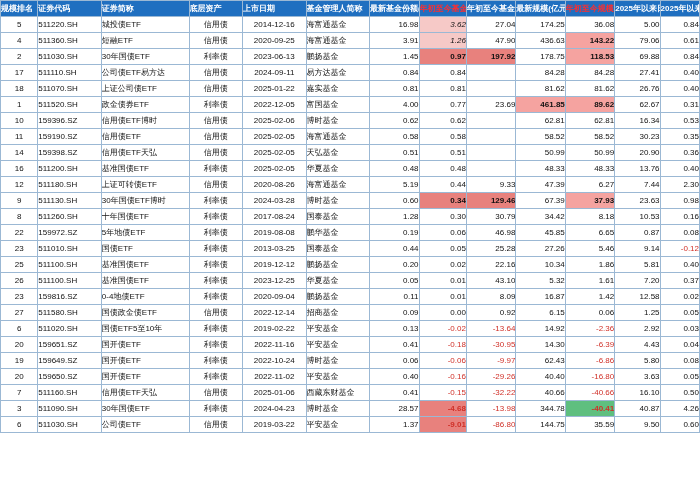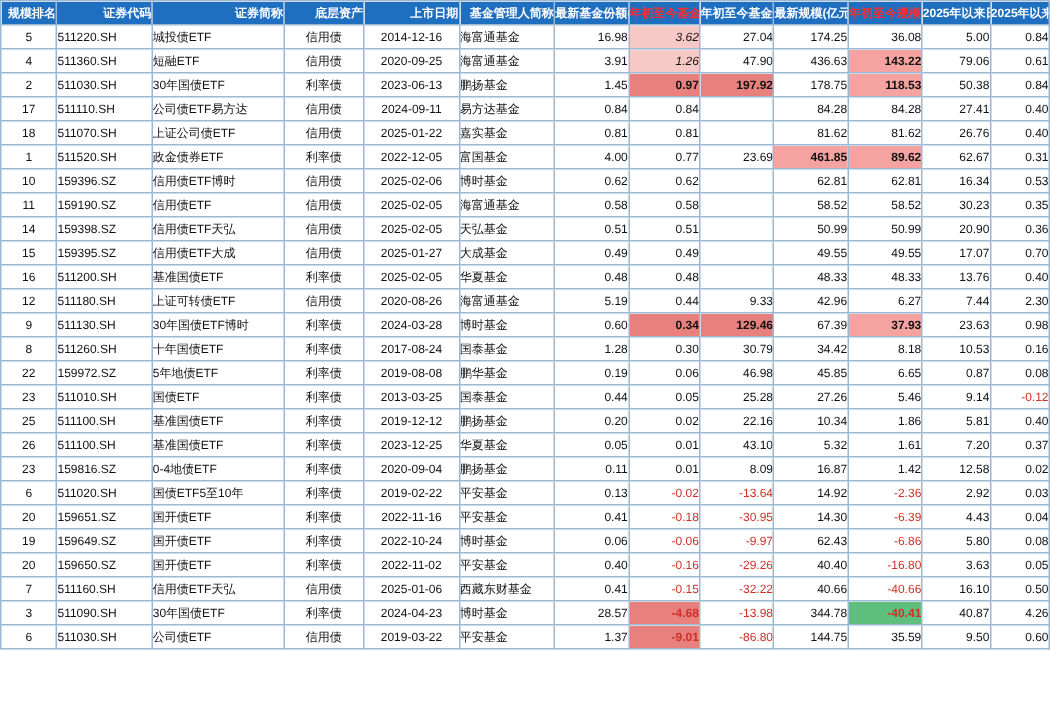--- a/index.html
+++ b/index.html
@@ -24,21 +24,21 @@
     font-size: 8px;
     line-height: 10px;
     height: 15px;
     overflow: hidden;
     white-space: nowrap;
   }
   thead th {
     background: #1f6fc0;
     color: #ffffff;
     font-weight: bold;
-    text-align: right;
+    text-align: left;
     vertical-align: middle;
     height: 56px;
     padding: 1px 2px;
     white-space: normal;
     word-break: break-all;
     line-height: 10px;
     font-size: 8px;
     border: 1px solid #1f6fc0;
     margin-top: 15px;
   }
@@ -130,21 +130,21 @@
         <td class="w-code c-left">511030.SH</td>
         <td class="w-name c-left">30年国债ETF</td>
         <td class="w-asset c-center">利率债</td>
         <td class="w-date c-center">2023-06-13</td>
         <td class="w-mgr c-left">鹏扬基金</td>
         <td class="w-share c-right">1.45</td>
         <td class="w-chg c-right hl-red2">0.97</td>
         <td class="w-rate c-right hl-red2">197.92</td>
         <td class="w-scale c-right">178.75</td>
         <td class="w-scalechg c-right hl-red">118.53</td>
-        <td class="w-vol c-right">50.38</td>
+        <td class="w-vol c-right">69.88</td>
         <td class="w-pct c-right">0.84</td>
       </tr>
       <tr>
         <td class="w-rank c-center">17</td>
         <td class="w-code c-left">511110.SH</td>
         <td class="w-name c-left">公司债ETF易方达</td>
         <td class="w-asset c-center">信用债</td>
         <td class="w-date c-center">2024-09-11</td>
         <td class="w-mgr c-left">易方达基金</td>
         <td class="w-share c-right">0.84</td>
@@ -224,35 +224,20 @@
         <td class="w-mgr c-left">天弘基金</td>
         <td class="w-share c-right">0.51</td>
         <td class="w-chg c-right">0.51</td>
         <td class="w-rate c-right"></td>
         <td class="w-scale c-right">50.99</td>
         <td class="w-scalechg c-right">50.99</td>
         <td class="w-vol c-right">20.90</td>
         <td class="w-pct c-right">0.36</td>
       </tr>
       <tr>
-        <td class="w-rank c-center">15</td>
-        <td class="w-code c-left">159395.SZ</td>
-        <td class="w-name c-left">信用债ETF大成</td>
-        <td class="w-asset c-center">信用债</td>
-        <td class="w-date c-center">2025-01-27</td>
-        <td class="w-mgr c-left">大成基金</td>
-        <td class="w-share c-right">0.49</td>
-        <td class="w-chg c-right">0.49</td>
-        <td class="w-rate c-right"></td>
-        <td class="w-scale c-right">49.55</td>
-        <td class="w-scalechg c-right">49.55</td>
-        <td class="w-vol c-right">17.07</td>
-        <td class="w-pct c-right">0.70</td>
-      </tr>
-      <tr>
         <td class="w-rank c-center">16</td>
         <td class="w-code c-left">511200.SH</td>
         <td class="w-name c-left">基准国债ETF</td>
         <td class="w-asset c-center">利率债</td>
         <td class="w-date c-center">2025-02-05</td>
         <td class="w-mgr c-left">华夏基金</td>
         <td class="w-share c-right">0.48</td>
         <td class="w-chg c-right">0.48</td>
         <td class="w-rate c-right"></td>
         <td class="w-scale c-right">48.33</td>
@@ -263,21 +248,21 @@
       <tr>
         <td class="w-rank c-center">12</td>
         <td class="w-code c-left">511180.SH</td>
         <td class="w-name c-left">上证可转债ETF</td>
         <td class="w-asset c-center">信用债</td>
         <td class="w-date c-center">2020-08-26</td>
         <td class="w-mgr c-left">海富通基金</td>
         <td class="w-share c-right">5.19</td>
         <td class="w-chg c-right">0.44</td>
         <td class="w-rate c-right">9.33</td>
-        <td class="w-scale c-right">42.96</td>
+        <td class="w-scale c-right">47.39</td>
         <td class="w-scalechg c-right">6.27</td>
         <td class="w-vol c-right">7.44</td>
         <td class="w-pct c-right">2.30</td>
       </tr>
       <tr>
         <td class="w-rank c-center">9</td>
         <td class="w-code c-left">511130.SH</td>
         <td class="w-name c-left">30年国债ETF博时</td>
         <td class="w-asset c-center">利率债</td>
         <td class="w-date c-center">2024-03-28</td>
@@ -374,20 +359,35 @@
         <td class="w-mgr c-left">鹏扬基金</td>
         <td class="w-share c-right">0.11</td>
         <td class="w-chg c-right">0.01</td>
         <td class="w-rate c-right">8.09</td>
         <td class="w-scale c-right">16.87</td>
         <td class="w-scalechg c-right">1.42</td>
         <td class="w-vol c-right">12.58</td>
         <td class="w-pct c-right">0.02</td>
       </tr>
       <tr>
+        <td class="w-rank c-center">27</td>
+        <td class="w-code c-left">511580.SH</td>
+        <td class="w-name c-left">国债政金债ETF</td>
+        <td class="w-asset c-center">信用债</td>
+        <td class="w-date c-center">2022-12-14</td>
+        <td class="w-mgr c-left">招商基金</td>
+        <td class="w-share c-right">0.09</td>
+        <td class="w-chg c-right">0.00</td>
+        <td class="w-rate c-right">0.92</td>
+        <td class="w-scale c-right">6.15</td>
+        <td class="w-scalechg c-right">0.06</td>
+        <td class="w-vol c-right">1.25</td>
+        <td class="w-pct c-right">0.05</td>
+      </tr>
+      <tr>
         <td class="w-rank c-center">6</td>
         <td class="w-code c-left">511020.SH</td>
         <td class="w-name c-left">国债ETF5至10年</td>
         <td class="w-asset c-center">利率债</td>
         <td class="w-date c-center">2019-02-22</td>
         <td class="w-mgr c-left">平安基金</td>
         <td class="w-share c-right">0.13</td>
         <td class="w-chg c-right txt-red">-0.02</td>
         <td class="w-rate c-right txt-red">-13.64</td>
         <td class="w-scale c-right">14.92</td>

